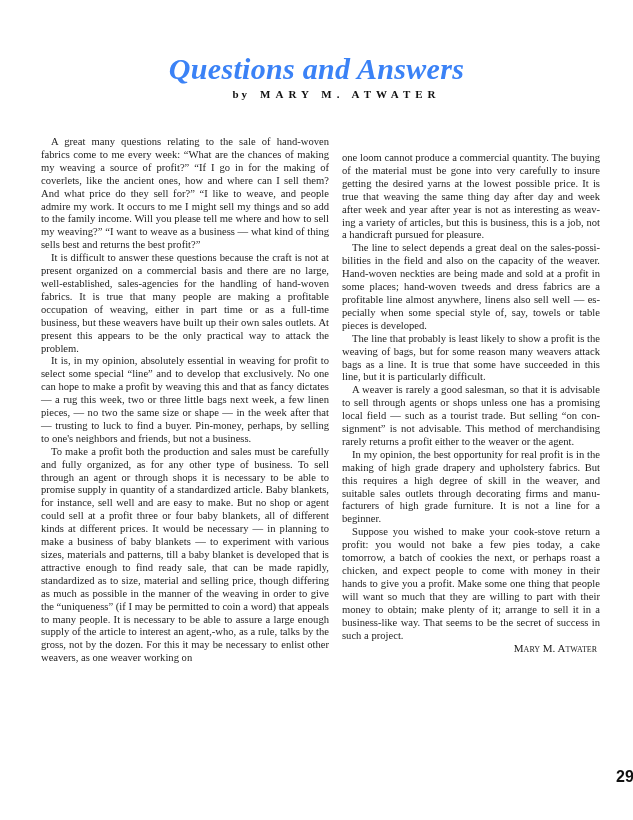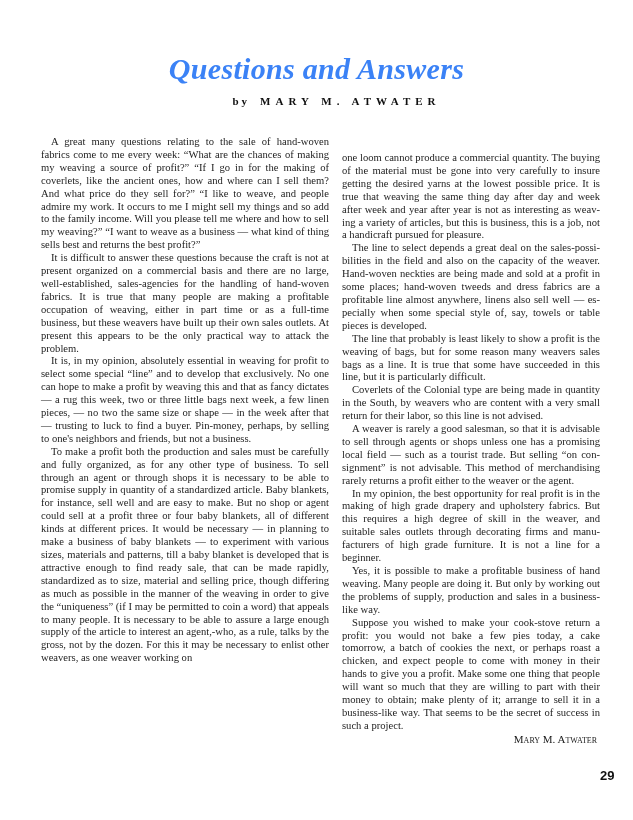--- a/index.html
+++ b/index.html
@@ -1,55 +1,53 @@
 <!DOCTYPE html>
 <html><head>
 <meta charset="utf-8">
 <style>
   html, body { margin: 0; padding: 0; background: #ffffff; }
   body { width: 633px; height: 820px; position: relative; overflow: hidden;
          font-family: "Liberation Serif", "DejaVu Serif", serif; color: #1a1a1a; }
   .title { position: absolute; left: 0; right: 0; top: 52px; text-align: center;
            font-family: "Liberation Serif", serif; font-style: italic; font-weight: bold;
            font-size: 30px; letter-spacing: 0.3px; color: #3b82f6; }
-  .byline { position: absolute; left: 0; right: 0; top: 95px; text-align: center;
+  .byline { position: absolute; left: 0; right: 0; top: 88px; text-align: center;
             font-family: "Liberation Serif", serif; font-weight: bold; font-size: 11px;
             letter-spacing: 5px; color: #111; padding-left: 40px; }
   .byline .by { letter-spacing: 3px; margin-right: 10px; }
   .col { position: absolute; top: 136px; font-size: 10.6px; line-height: 12.9px;
          text-align: justify; color: #1c1c1c; }
   .col-left { left: 41px; width: 288px; }
   .col-right { left: 342px; width: 258px; }
   .col p { margin: 0; text-indent: 10px; hyphens: manual; }
   .col p.cont { text-indent: 0; margin-top: 16px; }
   .signature { text-align: right; font-variant: small-caps; font-size: 11px; margin: 0;
                padding-right: 3px; line-height: 13px; }
-  .page-number { position: absolute; left: 600px; top: 768px; font-weight: bold;
-                 font-size: 13px; font-family: "Liberation Sans", sans-serif; color: #111; }
+  .page-number { position: absolute; left: 616px; top: 768px; font-weight: bold;
+                 font-size: 16px; font-family: "Liberation Sans", sans-serif; color: #111; }
 </style>
 </head>
 <body>
 
 <div class="title">Questions and Answers</div>
 <div class="byline">
   <span class="by">by</span><span>MARY M. ATWATER</span>
 </div>
 
 <div class="col col-left">
   <p>A great many questions relating to the sale of hand-woven fabrics come to me every week: “What are the chances of making my weaving a source of profit?” “If I go in for the making of coverlets, like the ancient ones, how and where can I sell them? And what price do they sell for?” “I like to weave, and people admire my work. It occurs to me I might sell my things and so add to the family income. Will you please tell me where and how to sell my weaving?” “I want to weave as a business — what kind of thing sells best and returns the best profit?”</p>
   <p>It is difficult to answer these questions because the craft is not at present organized on a commercial basis and there are no large, well-established, sales-agencies for the handling of hand-woven fabrics. It is true that many people are making a profitable occupation of weaving, either in part time or as a full-time business, but these weavers have built up their own sales outlets. At present this appears to be the only practical way to attack the problem.</p>
   <p>It is, in my opinion, absolutely essential in weaving for profit to select some special “line” and to develop that exclusively. No one can hope to make a profit by weaving this and that as fancy dictates — a rug this week, two or three little bags next week, a few linen pieces, — no two the same size or shape — in the week after that — trusting to luck to find a buyer. Pin-money, perhaps, by selling to one's neighbors and friends, but not a business.</p>
   <p>To make a profit both the production and sales must be carefully and fully organized, as for any other type of business. To sell through an agent or through shops it is necessary to be able to promise supply in quantity of a standardized article. Baby blankets, for instance, sell well and are easy to make. But no shop or agent could sell at a profit three or four baby blankets, all of different kinds at different prices. It would be necessary — in planning to make a business of baby blankets — to experiment with various sizes, materials and patterns, till a baby blanket is developed that is attractive enough to find ready sale, that can be made rapidly, standardized as to size, material and selling price, though differing as much as possible in the manner of the weaving in order to give the “uniqueness” (if I may be permitted to coin a word) that appeals to many people. It is necessary to be able to assure a large enough supply of the article to interest an agent,-who, as a rule, talks by the gross, not by the dozen. For this it may be necessary to enlist other weavers, as one weaver working on</p>
 </div>
 
 <div class="col col-right">
   <p class="cont">one loom cannot produce a commercial quantity. The buying of the material must be gone into very carefully to insure getting the desired yarns at the lowest possible price. It is true that weaving the same thing day after day and week after week and year after year is not as interesting as weav­ing a variety of articles, but this is business, this is a job, not a handicraft pursued for pleasure.</p>
   <p>The line to select depends a great deal on the sales-possi­bilities in the field and also on the capacity of the weaver. Hand-woven neckties are being made and sold at a profit in some places; hand-woven tweeds and dress fabrics are a profitable line almost anywhere, linens also sell well — es­pecially when some special style of, say, towels or table pieces is developed.</p>
-  <p>The line that probably is least likely to show a profit is the weaving of bags, but for some reason many weavers sales bags as a line. It is true that some have succeeded in this line, but it is particularly difficult.</p>
-  <p>Coverlets of the Colonial type are being made in quantity in the South, by weavers who are content with a very small return for their labor, so this line is not advised.</p>
+  <p>The line that probably is least likely to show a profit is the weaving of bags, but for some reason many weavers attack bags as a line. It is true that some have succeeded in this line, but it is particularly difficult.</p>
   <p>A weaver is rarely a good salesman, so that it is advisable to sell through agents or shops unless one has a promising local field — such as a tourist trade. But selling “on con­signment” is not advisable. This method of merchandising rarely returns a profit either to the weaver or the agent.</p>
   <p>In my opinion, the best opportunity for real profit is in the making of high grade drapery and upholstery fabrics. But this requires a high degree of skill in the weaver, and suitable sales outlets through decorating firms and manu­facturers of high grade furniture. It is not a line for a beginner.</p>
-  <p>Yes, it is possible to make a profitable business of hand weaving. Many people are doing it. But only by working out the problems of supply, production and sales in a business-like way.</p>
   <p>Suppose you wished to make your cook-stove return a profit: you would not bake a few pies today, a cake tomorrow, a batch of cookies the next, or perhaps roast a chicken, and expect people to come with money in their hands to give you a profit. Make some one thing that people will want so much that they are willing to part with their money to obtain; make plenty of it; arrange to sell it in a business-like way. That seems to be the secret of success in such a project.</p>
   <p class="signature">Mary M. Atwater</p>
 </div>
 
 <div class="page-number">29</div>
 
 </body></html>

